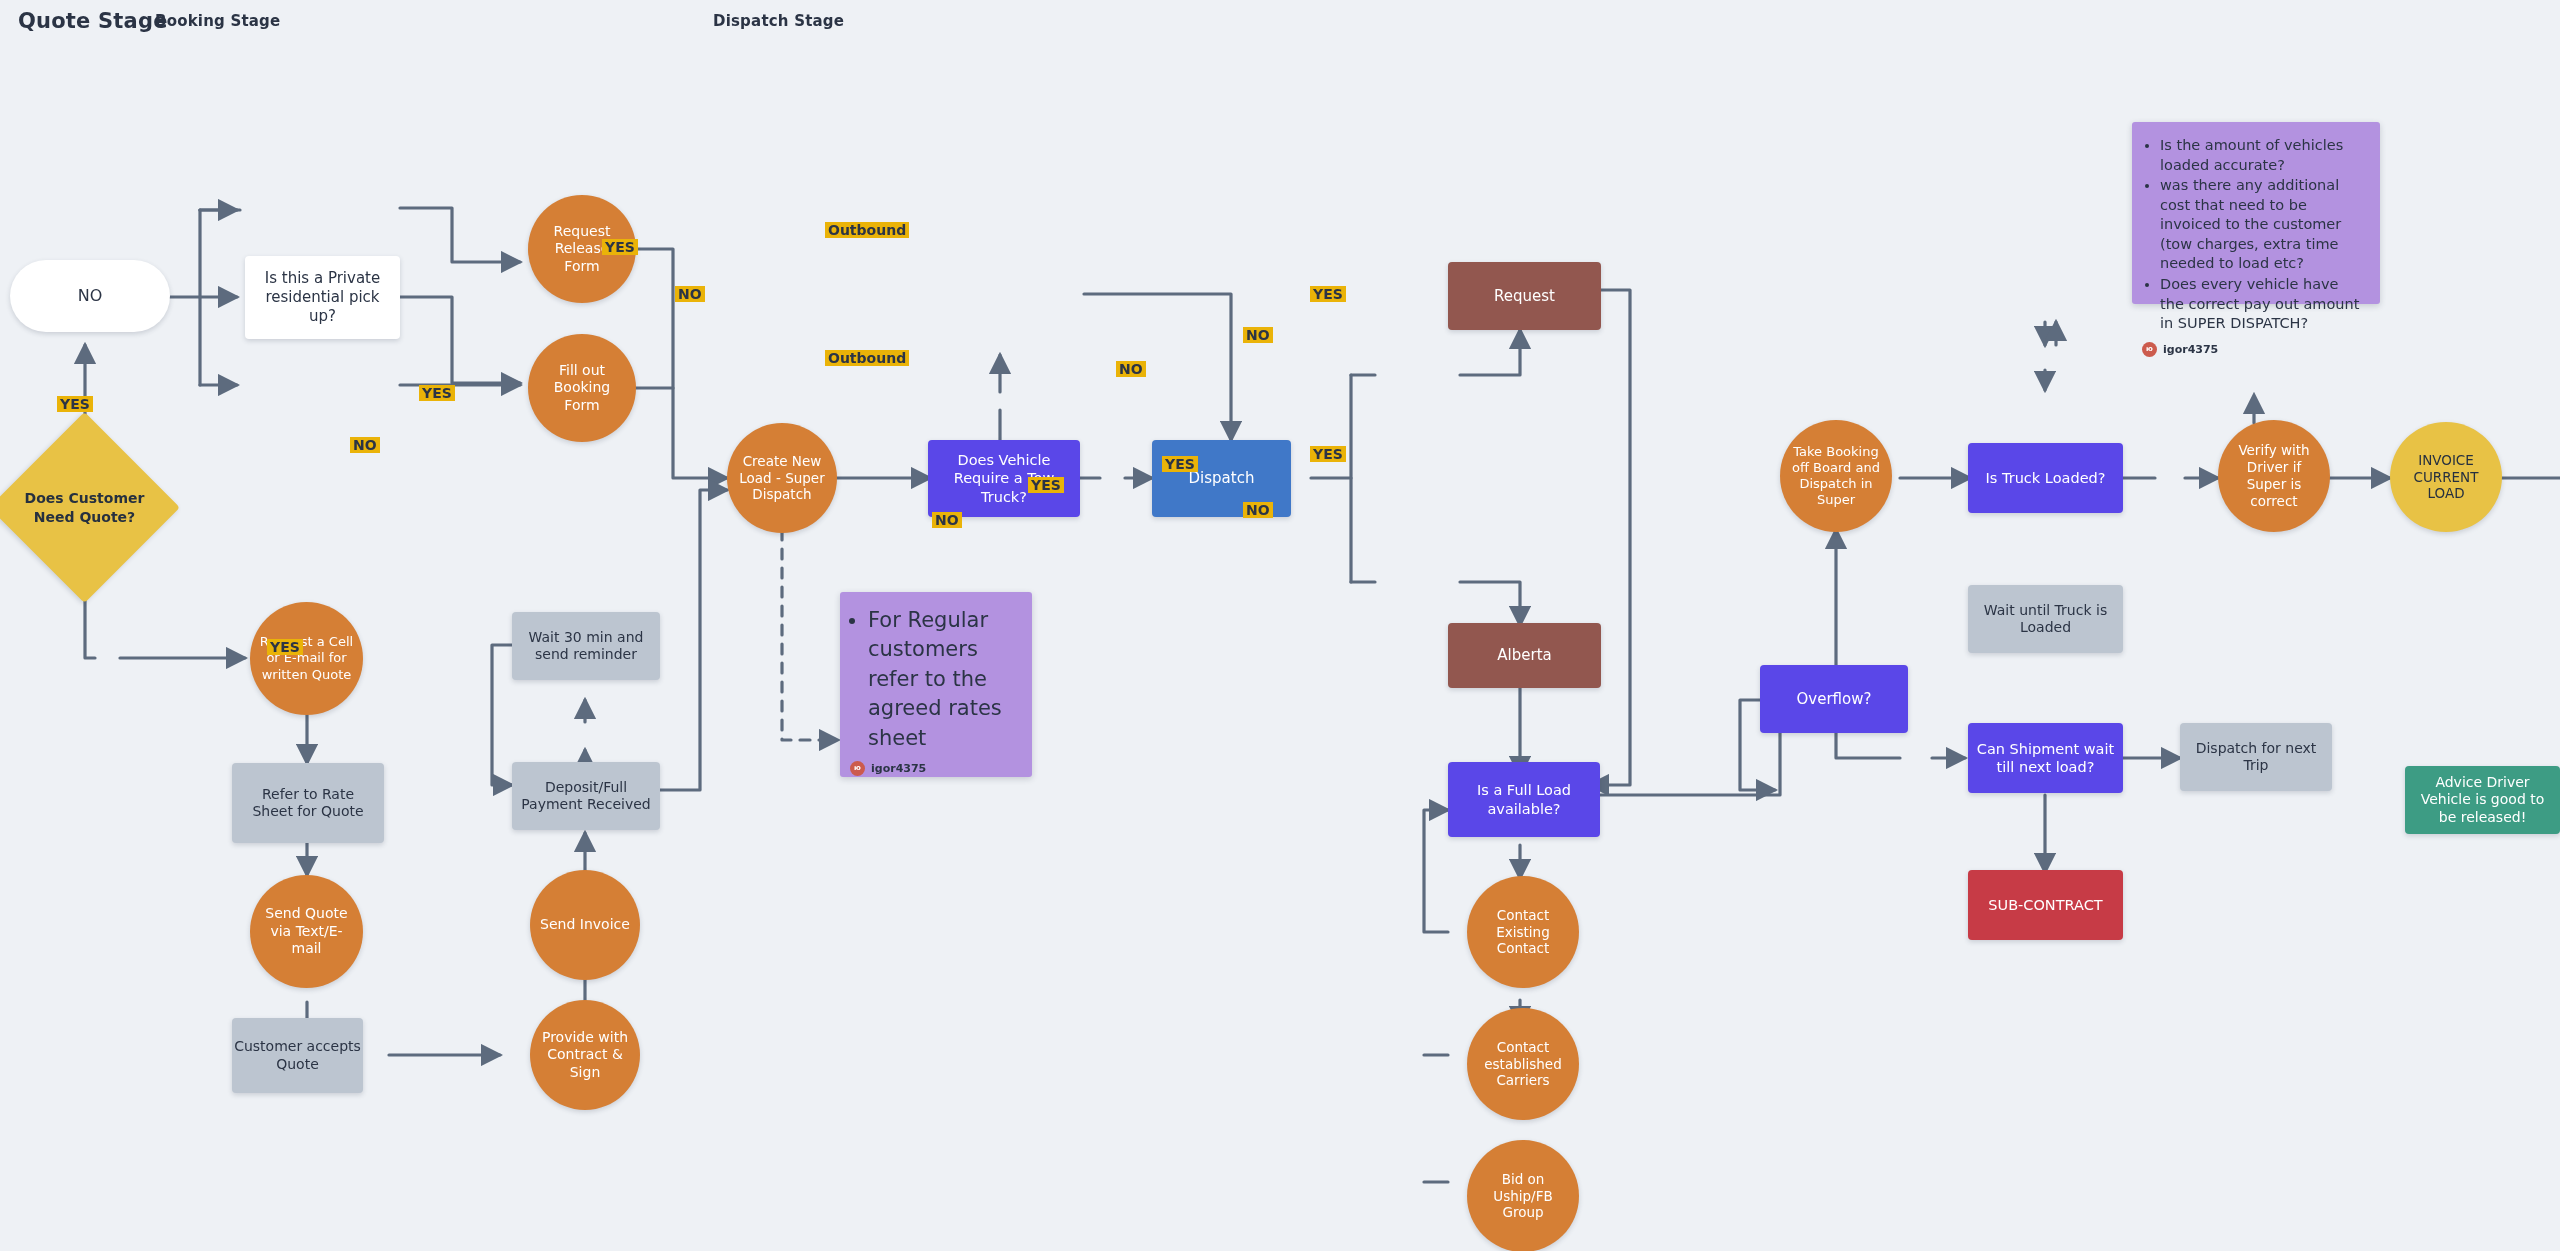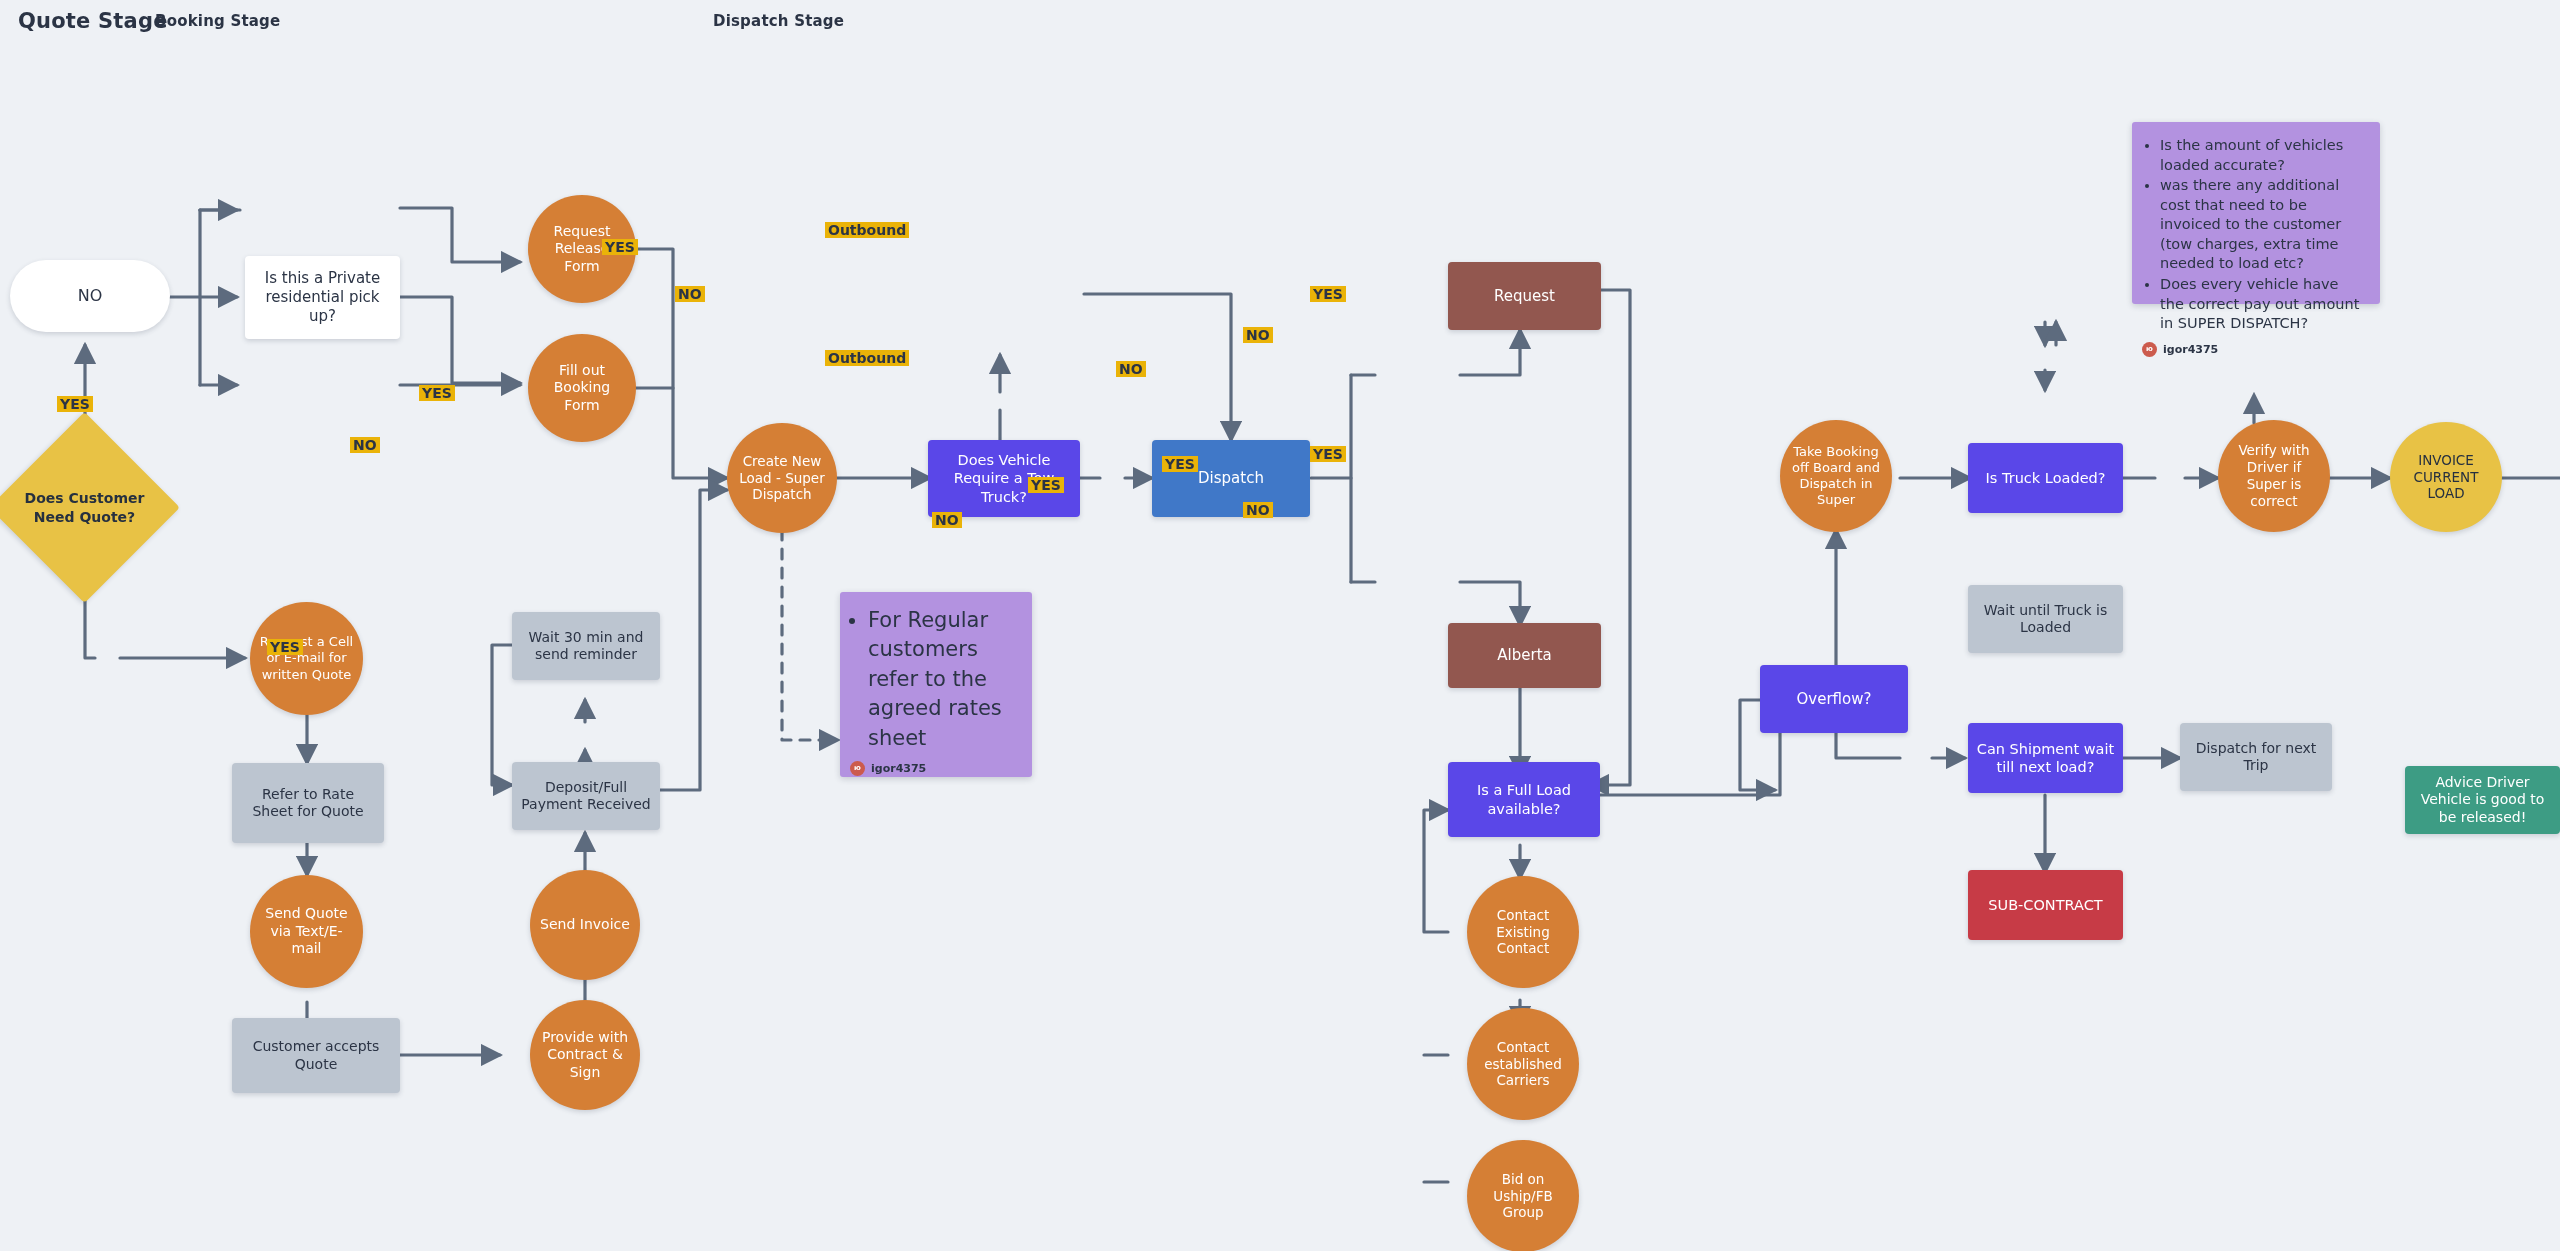--- a/index.html
+++ b/index.html
@@ -203,21 +203,21 @@
 
   <div class="node circle c-orange" style="left:250px;top:602px;width:113px;height:113px;font-size:13px;padding:0 8px;">
     <span>Request a Cell or E-mail for written Quote</span>
   </div>
   <div class="node rect c-grey" style="left:232px;top:763px;width:152px;height:80px;font-size:14px;padding:0 8px;">
     <span>Refer to Rate Sheet for Quote</span>
   </div>
   <div class="node circle c-orange" style="left:250px;top:875px;width:113px;height:113px;font-size:14px;padding:0 8px;">
     <span>Send Quote via Text/E-mail</span>
   </div>
-  <div class="node rect c-grey" style="left:232px;top:1018px;width:168px;height:75px;font-size:14px;padding:0 2px;">
+  <div class="node rect c-grey" style="left:232px;top:1018px;width:131px;height:75px;font-size:14px;padding:0 2px;">
     <span>Customer accepts Quote</span>
   </div>
 
   <div class="node rect c-grey" style="left:512px;top:612px;width:148px;height:68px;font-size:14px;padding:0 8px;">
     <span>Wait 30 min and send reminder</span>
   </div>
   <div class="node rect c-grey" style="left:512px;top:762px;width:148px;height:68px;font-size:14px;padding:0 8px;">
     <span>Deposit/Full Payment Received</span>
   </div>
   <div class="node circle c-orange" style="left:530px;top:870px;width:110px;height:110px;font-size:14px;padding:0 8px;">
@@ -229,21 +229,21 @@
 
   <div class="node circle c-orange" style="left:727px;top:423px;width:110px;height:110px;font-size:13.5px;padding:0 8px;">
     <span>Create New Load - Super Dispatch</span>
   </div>
 
 
   <div class="node rect c-blue" style="left:928px;top:440px;width:152px;height:77px;font-size:14.5px;padding:0 8px;">
     <span>Does Vehicle Require a Tow Truck?</span>
   </div>
 
-  <div class="node rect c-steel" style="left:1152px;top:440px;width:158px;height:77px;font-size:15px;padding:0 8px;">
+  <div class="node rect c-steel" style="left:1152px;top:440px;width:139px;height:77px;font-size:15px;padding:0 8px;">
     <span>Dispatch</span>
   </div>
 
   <div class="node rect c-brown" style="left:1448px;top:262px;width:153px;height:68px;font-size:15px;">
     <span>Request</span>
   </div>
   <div class="node rect c-brown" style="left:1448px;top:623px;width:153px;height:65px;font-size:15px;">
     <span>Alberta</span>
   </div>
   <div class="node rect c-blue" style="left:1448px;top:762px;width:152px;height:75px;font-size:14.5px;padding:0 8px;">

